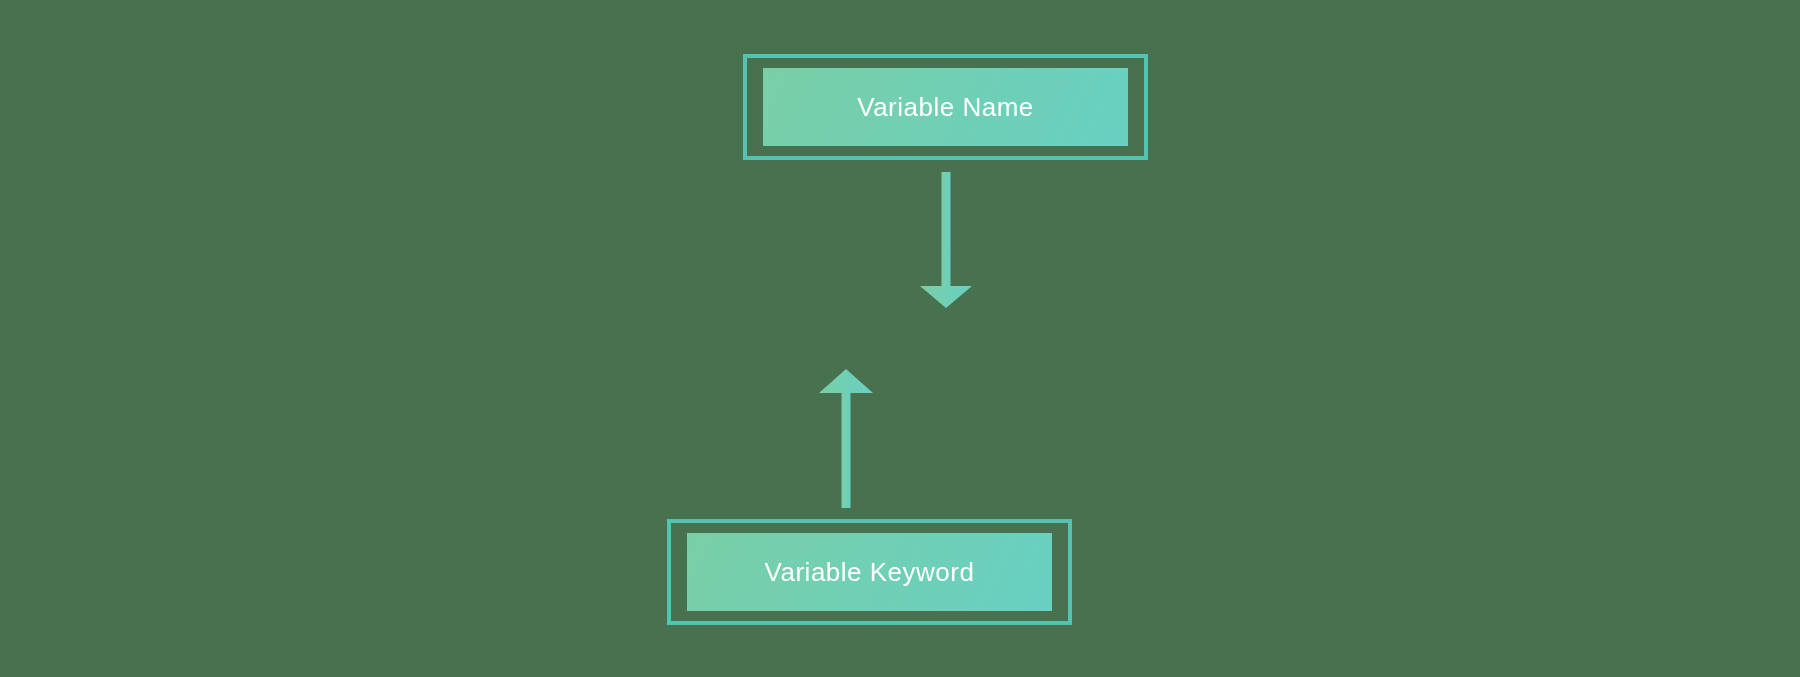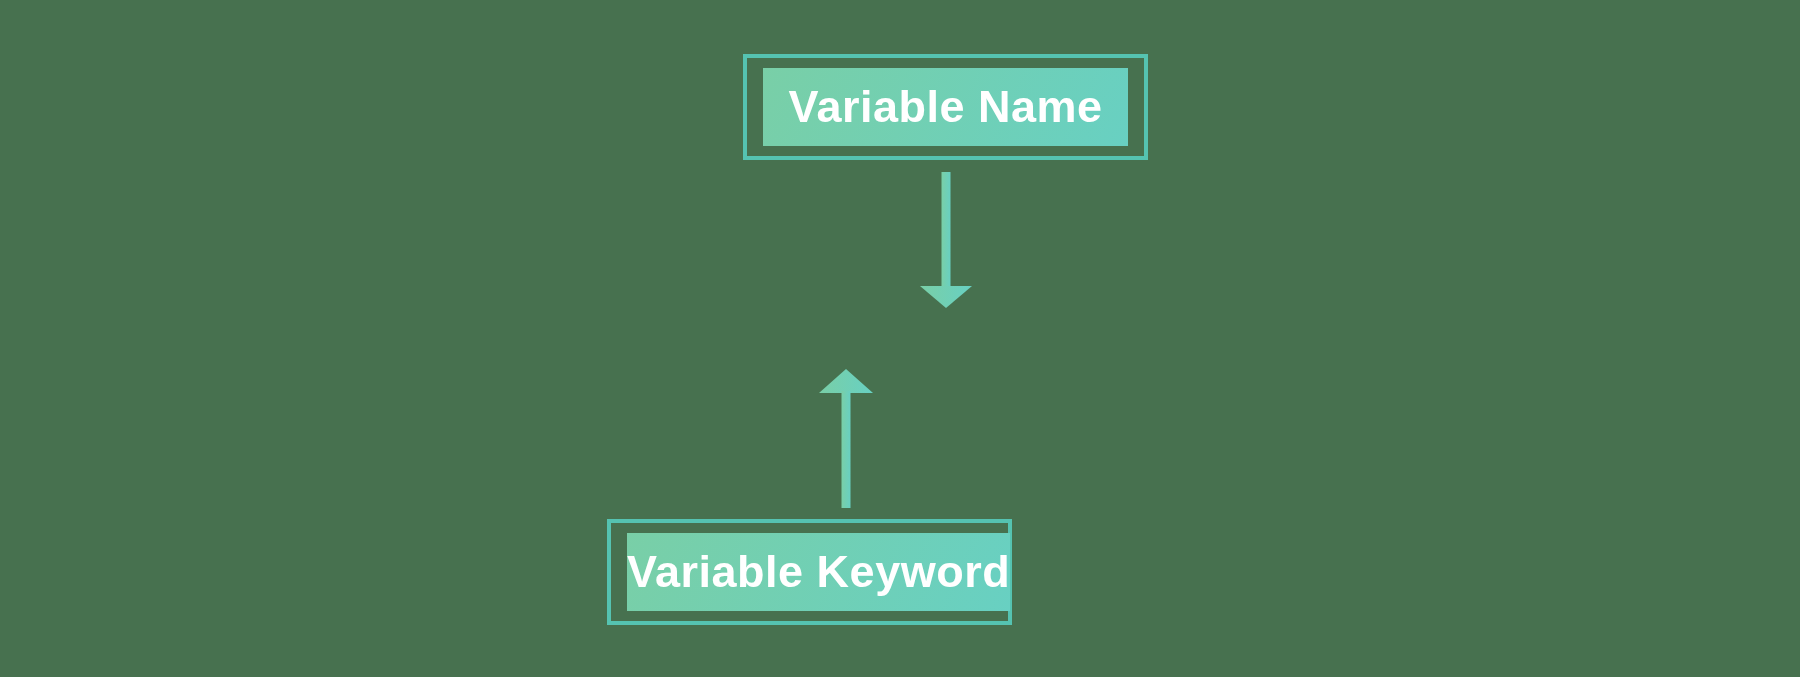--- a/index.html
+++ b/index.html
@@ -32,27 +32,27 @@
   .label-box .fill {
     flex: 1;
     margin: 10px 16px;
     background: linear-gradient(115deg, var(--gradient-start) 0%, var(--gradient-end) 100%);
     display: flex;
     align-items: center;
     justify-content: center;
   }
   .label-box .label {
     color: var(--label-text);
-    font-size: 45px;
-    font-weight: bold;
+    font-size: 26px;
+    font-weight: normal;
     letter-spacing: 0.5px;
     white-space: nowrap;
   }
   #top-box    { left: 743px; top: 54px;  }
-  #bottom-box { left: 607px; top: 519px; }
+  #bottom-box { left: 667px; top: 519px; }
   .code-line {
     position: absolute;
     left: 901px; top: 335px;
     transform: translate(-50%, -50%);
     color: var(--code-text);
     font-size: 50px;
     font-weight: bold;
     white-space: nowrap;
   }
   .arrow {

